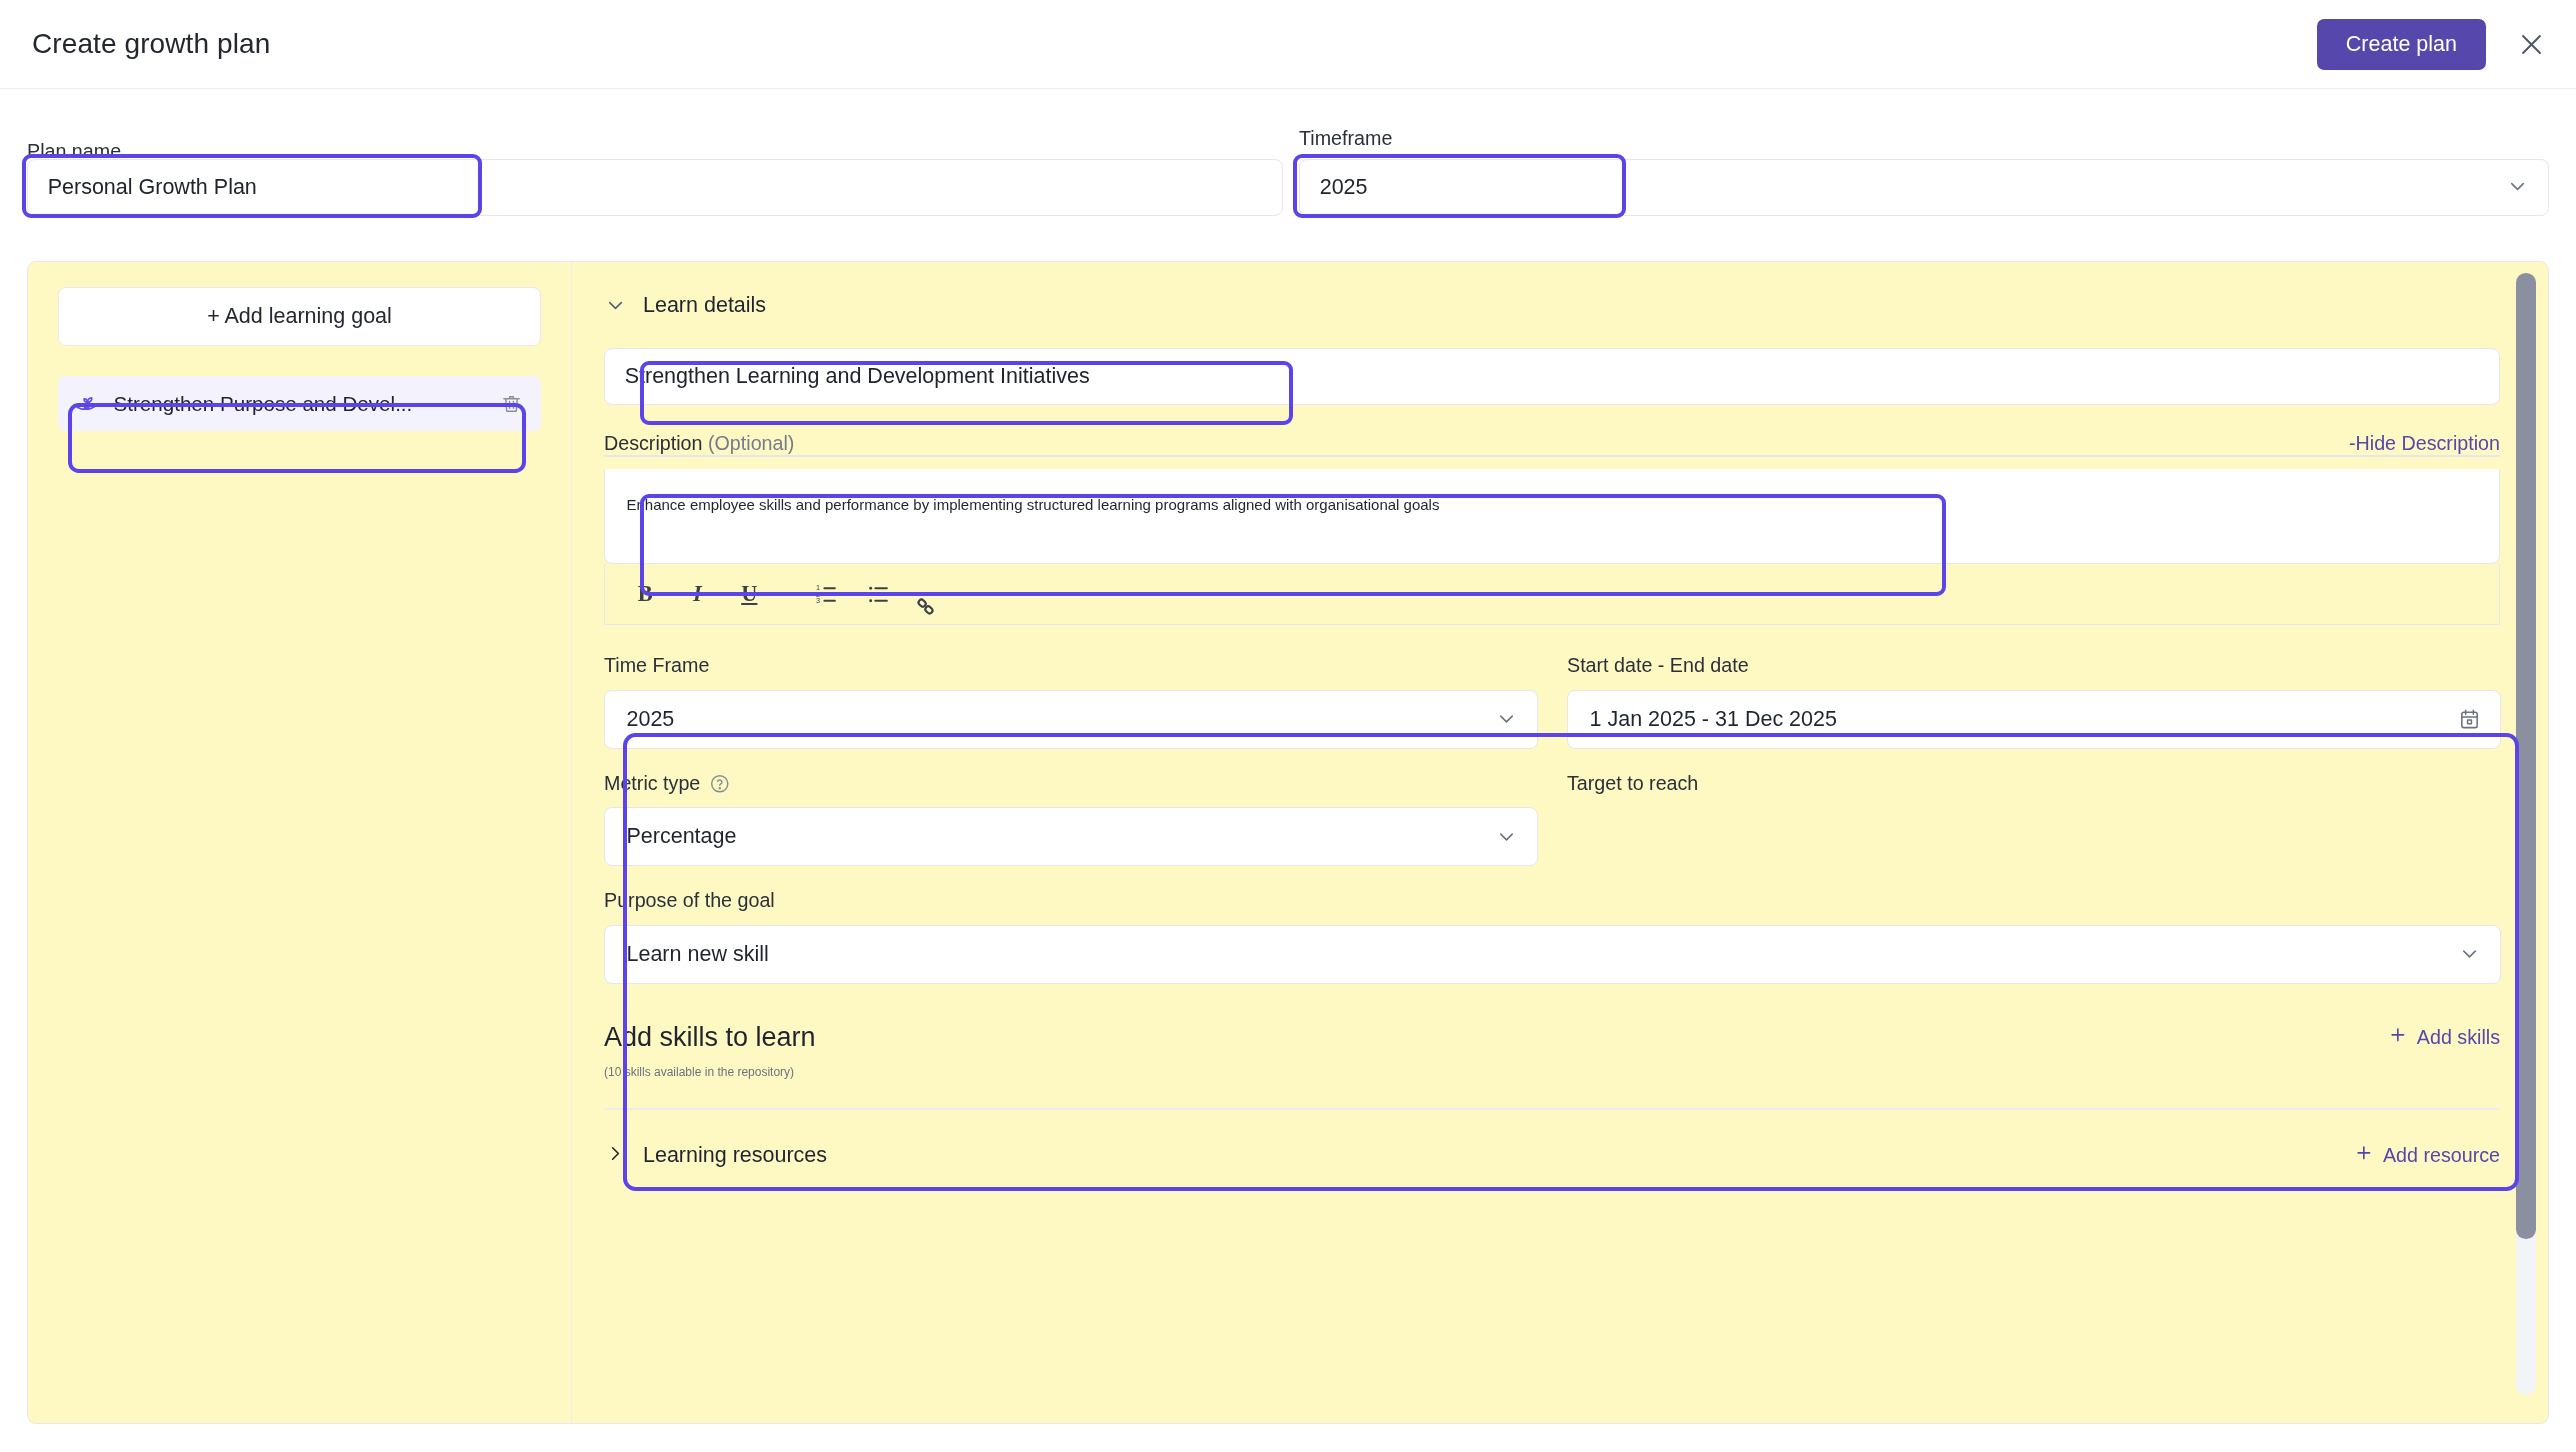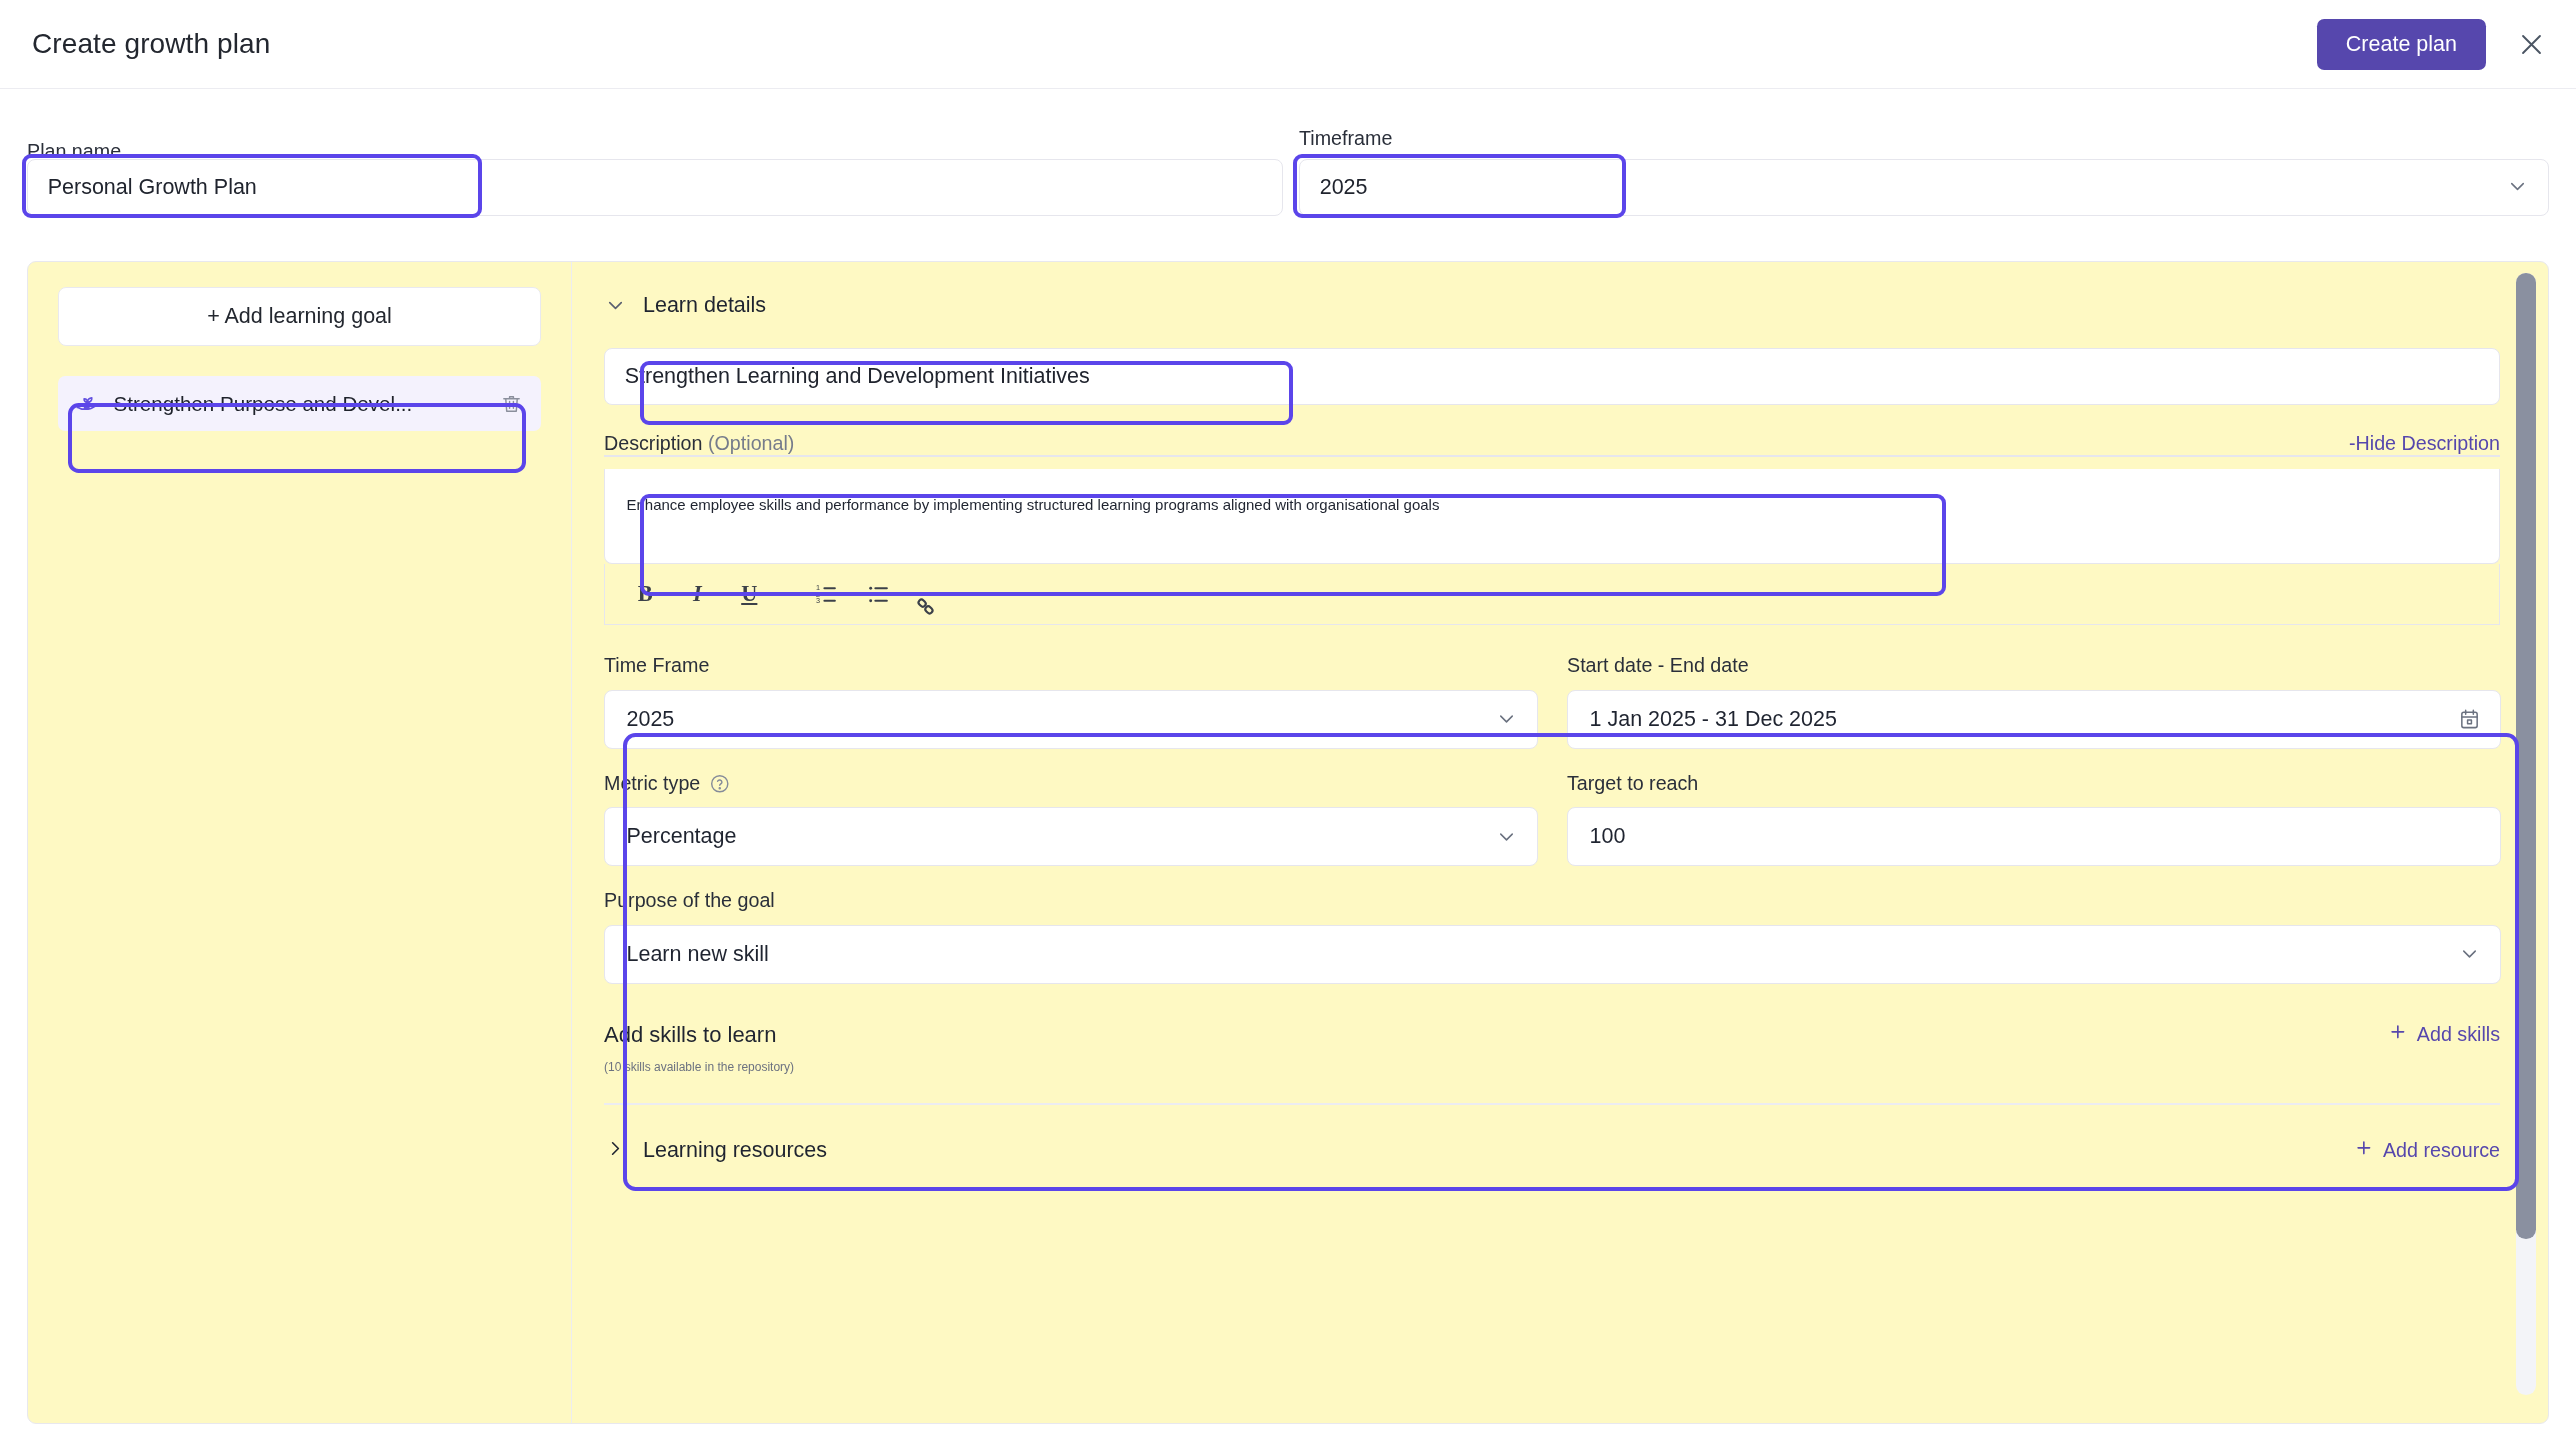--- a/index.html
+++ b/index.html
@@ -223,21 +223,21 @@
     position:absolute; right: 19.7px; top:50%; transform:translateY(-50%);
     color:#6b7280; display:flex; align-items:center;
   }
   .fld-full { grid-column: 1 / span 2; }
 
   
   .skills-row {
     margin-top: 38px; width: 1896px;
     display:flex; align-items:center; justify-content:space-between;
   }
-  .skills-title { font-size: 22px; color:#1f2430; }
+  .skills-title { font-size: 27px; color:#1f2430; }
   .link-action { font-size: 19.7px; color:#5647ad; cursor:pointer; display:flex; align-items:center; gap:9px;}
   .skills-sub { margin-top: 12.5px; font-size: 12px; color:#6c7280; }
 
   .divider {
     margin-top: 29px; width: 1896px; height: 1.8px; background:#ececf1;
   }
   .res-row {
     margin-top: 32px; width: 1896px;
     display:flex; align-items:center; justify-content:space-between;
   }
@@ -417,23 +417,20 @@
               <span class="fld-icon-right">
                 <svg width="23" height="23" viewBox="0 0 24 24" fill="none" stroke="currentColor" stroke-width="1.6" stroke-linecap="round" stroke-linejoin="round">
                     <polyline points="6 9 12 15 18 9"></polyline>
                   </svg>
               </span>
             </div>
           </div>
 
           <div class="fld">
             <div class="fld-label">Target to reach</div>
-            <div class="fld-ctl">
-              <input class="fld-input" value="100" style="">
-            </div>
           </div>
 
           <div class="fld fld-full">
             <div class="fld-label">Purpose of the goal</div>
             <div class="fld-ctl">
               <div class="fld-select">
                 <span>Learn new skill</span>
               </div>
               <span class="fld-icon-right">
                 <svg width="23" height="23" viewBox="0 0 24 24" fill="none" stroke="currentColor" stroke-width="1.6" stroke-linecap="round" stroke-linejoin="round">

